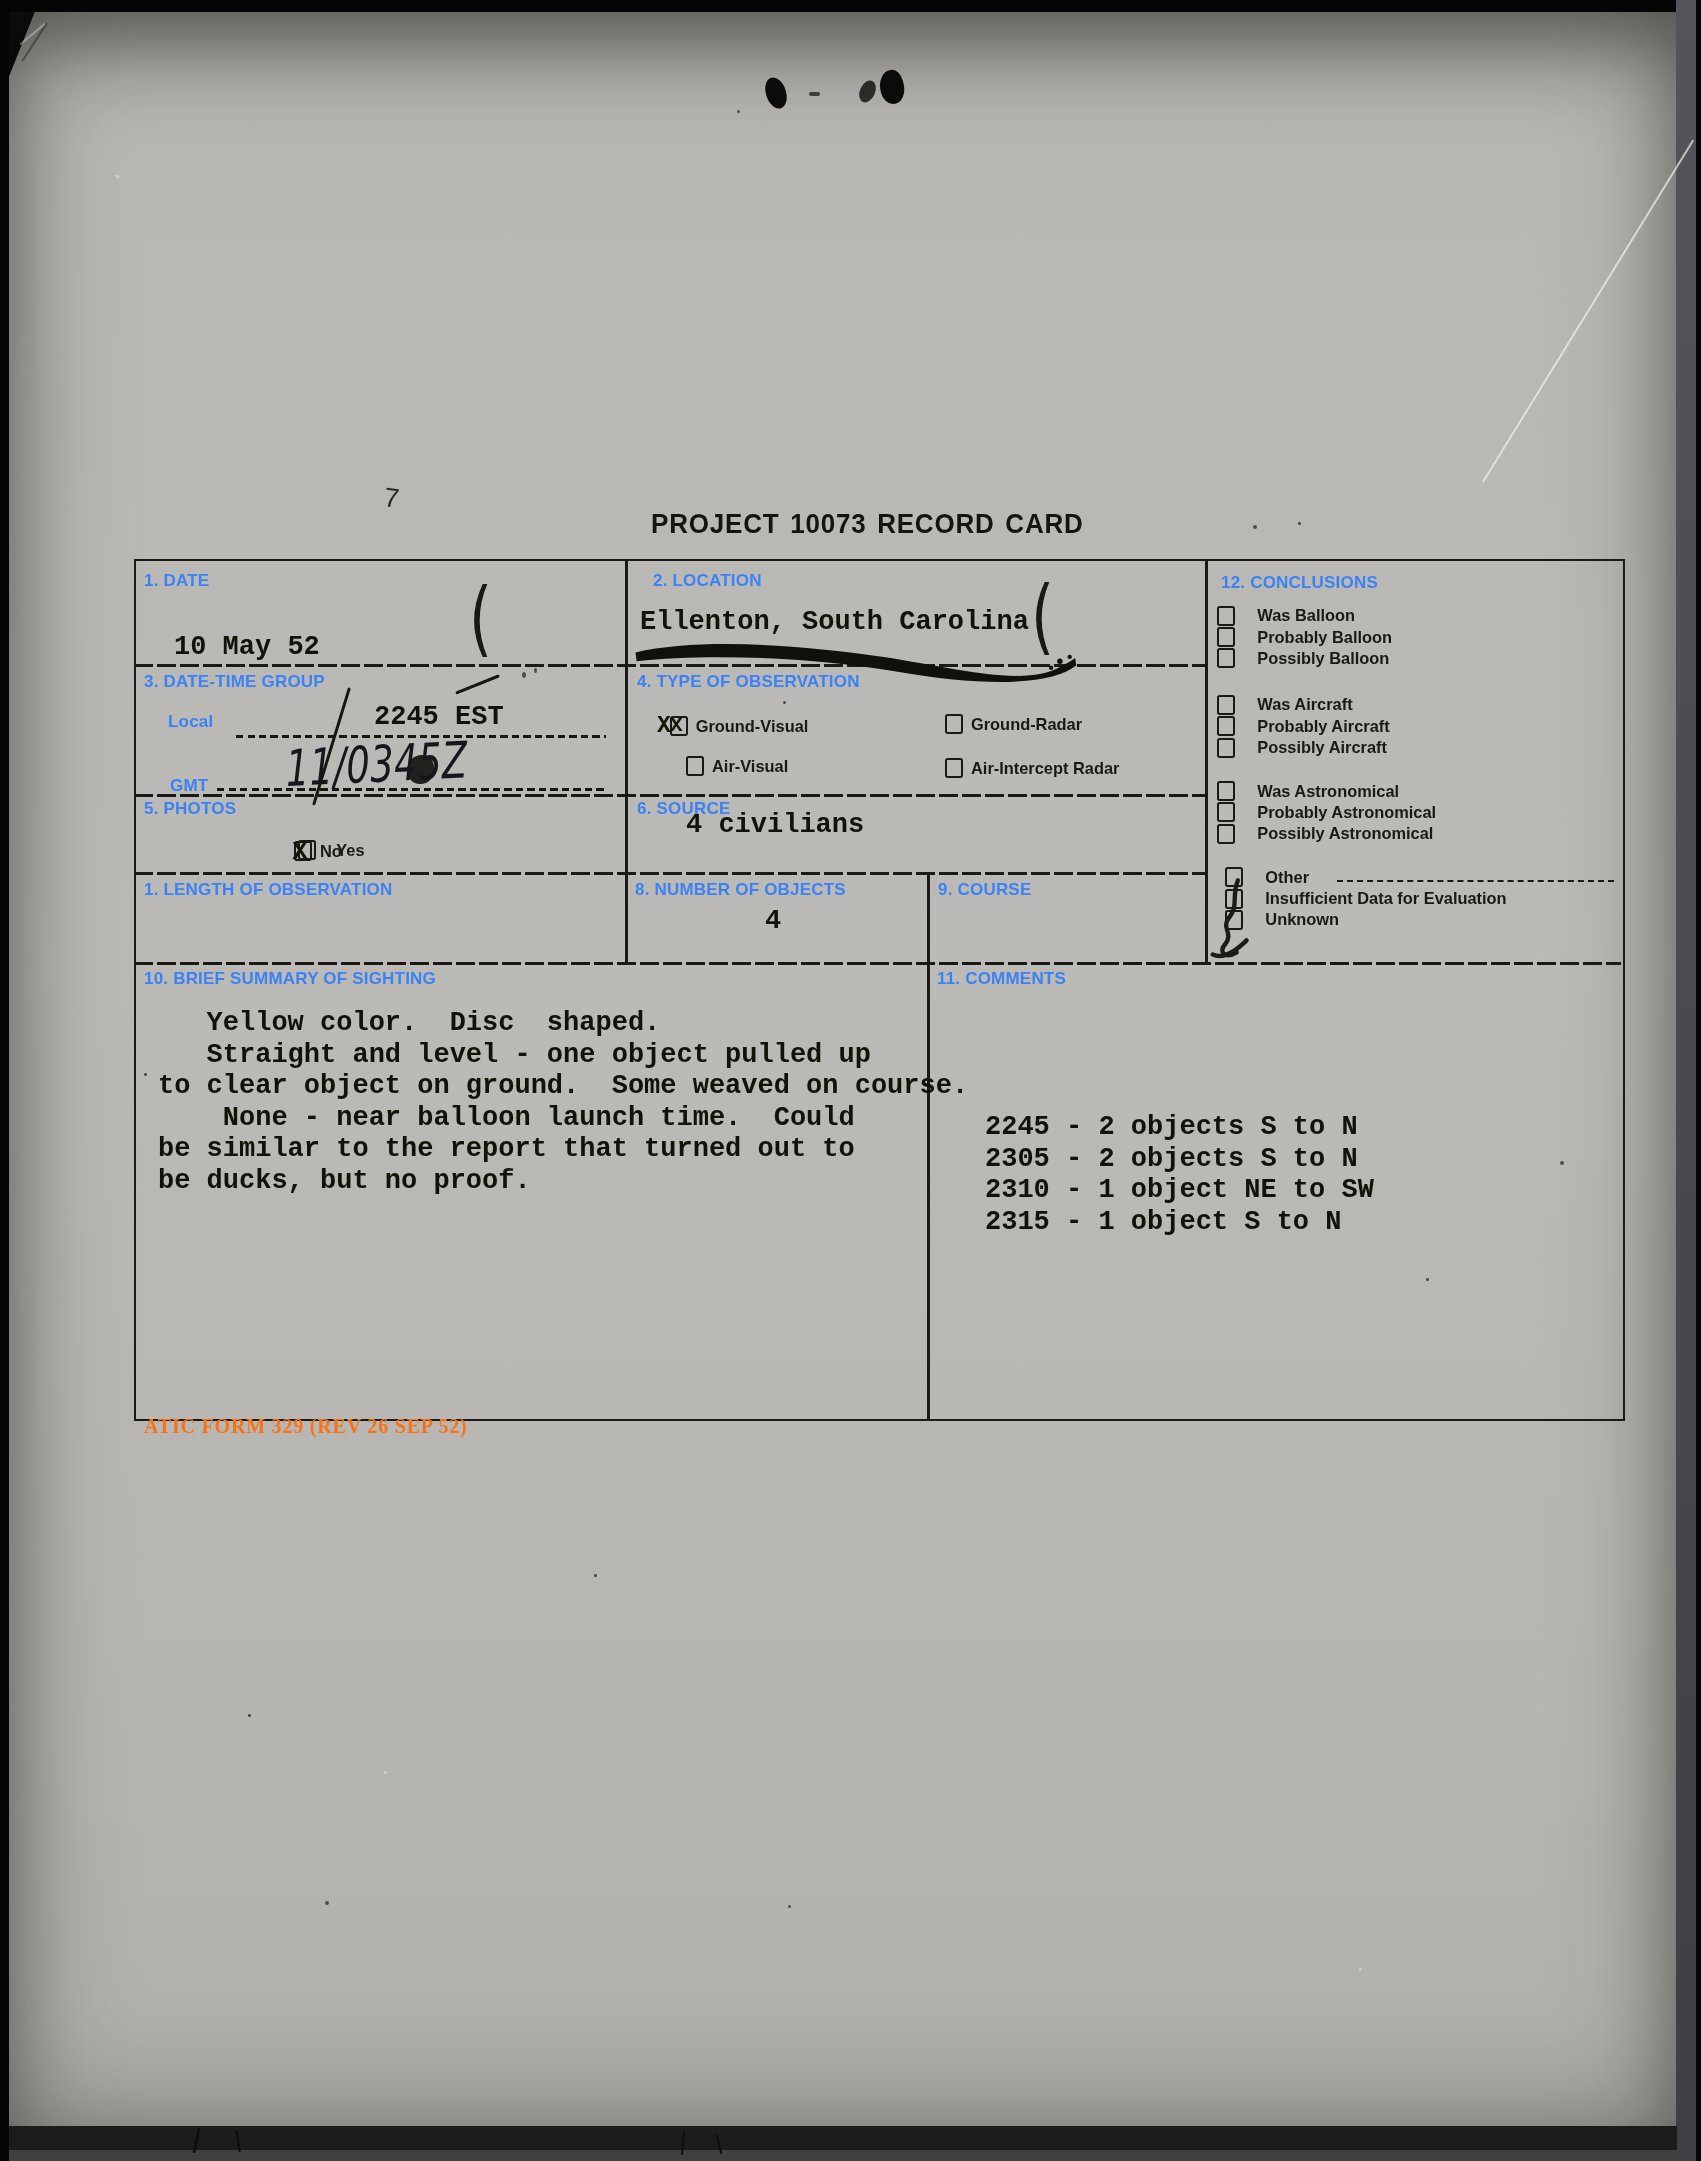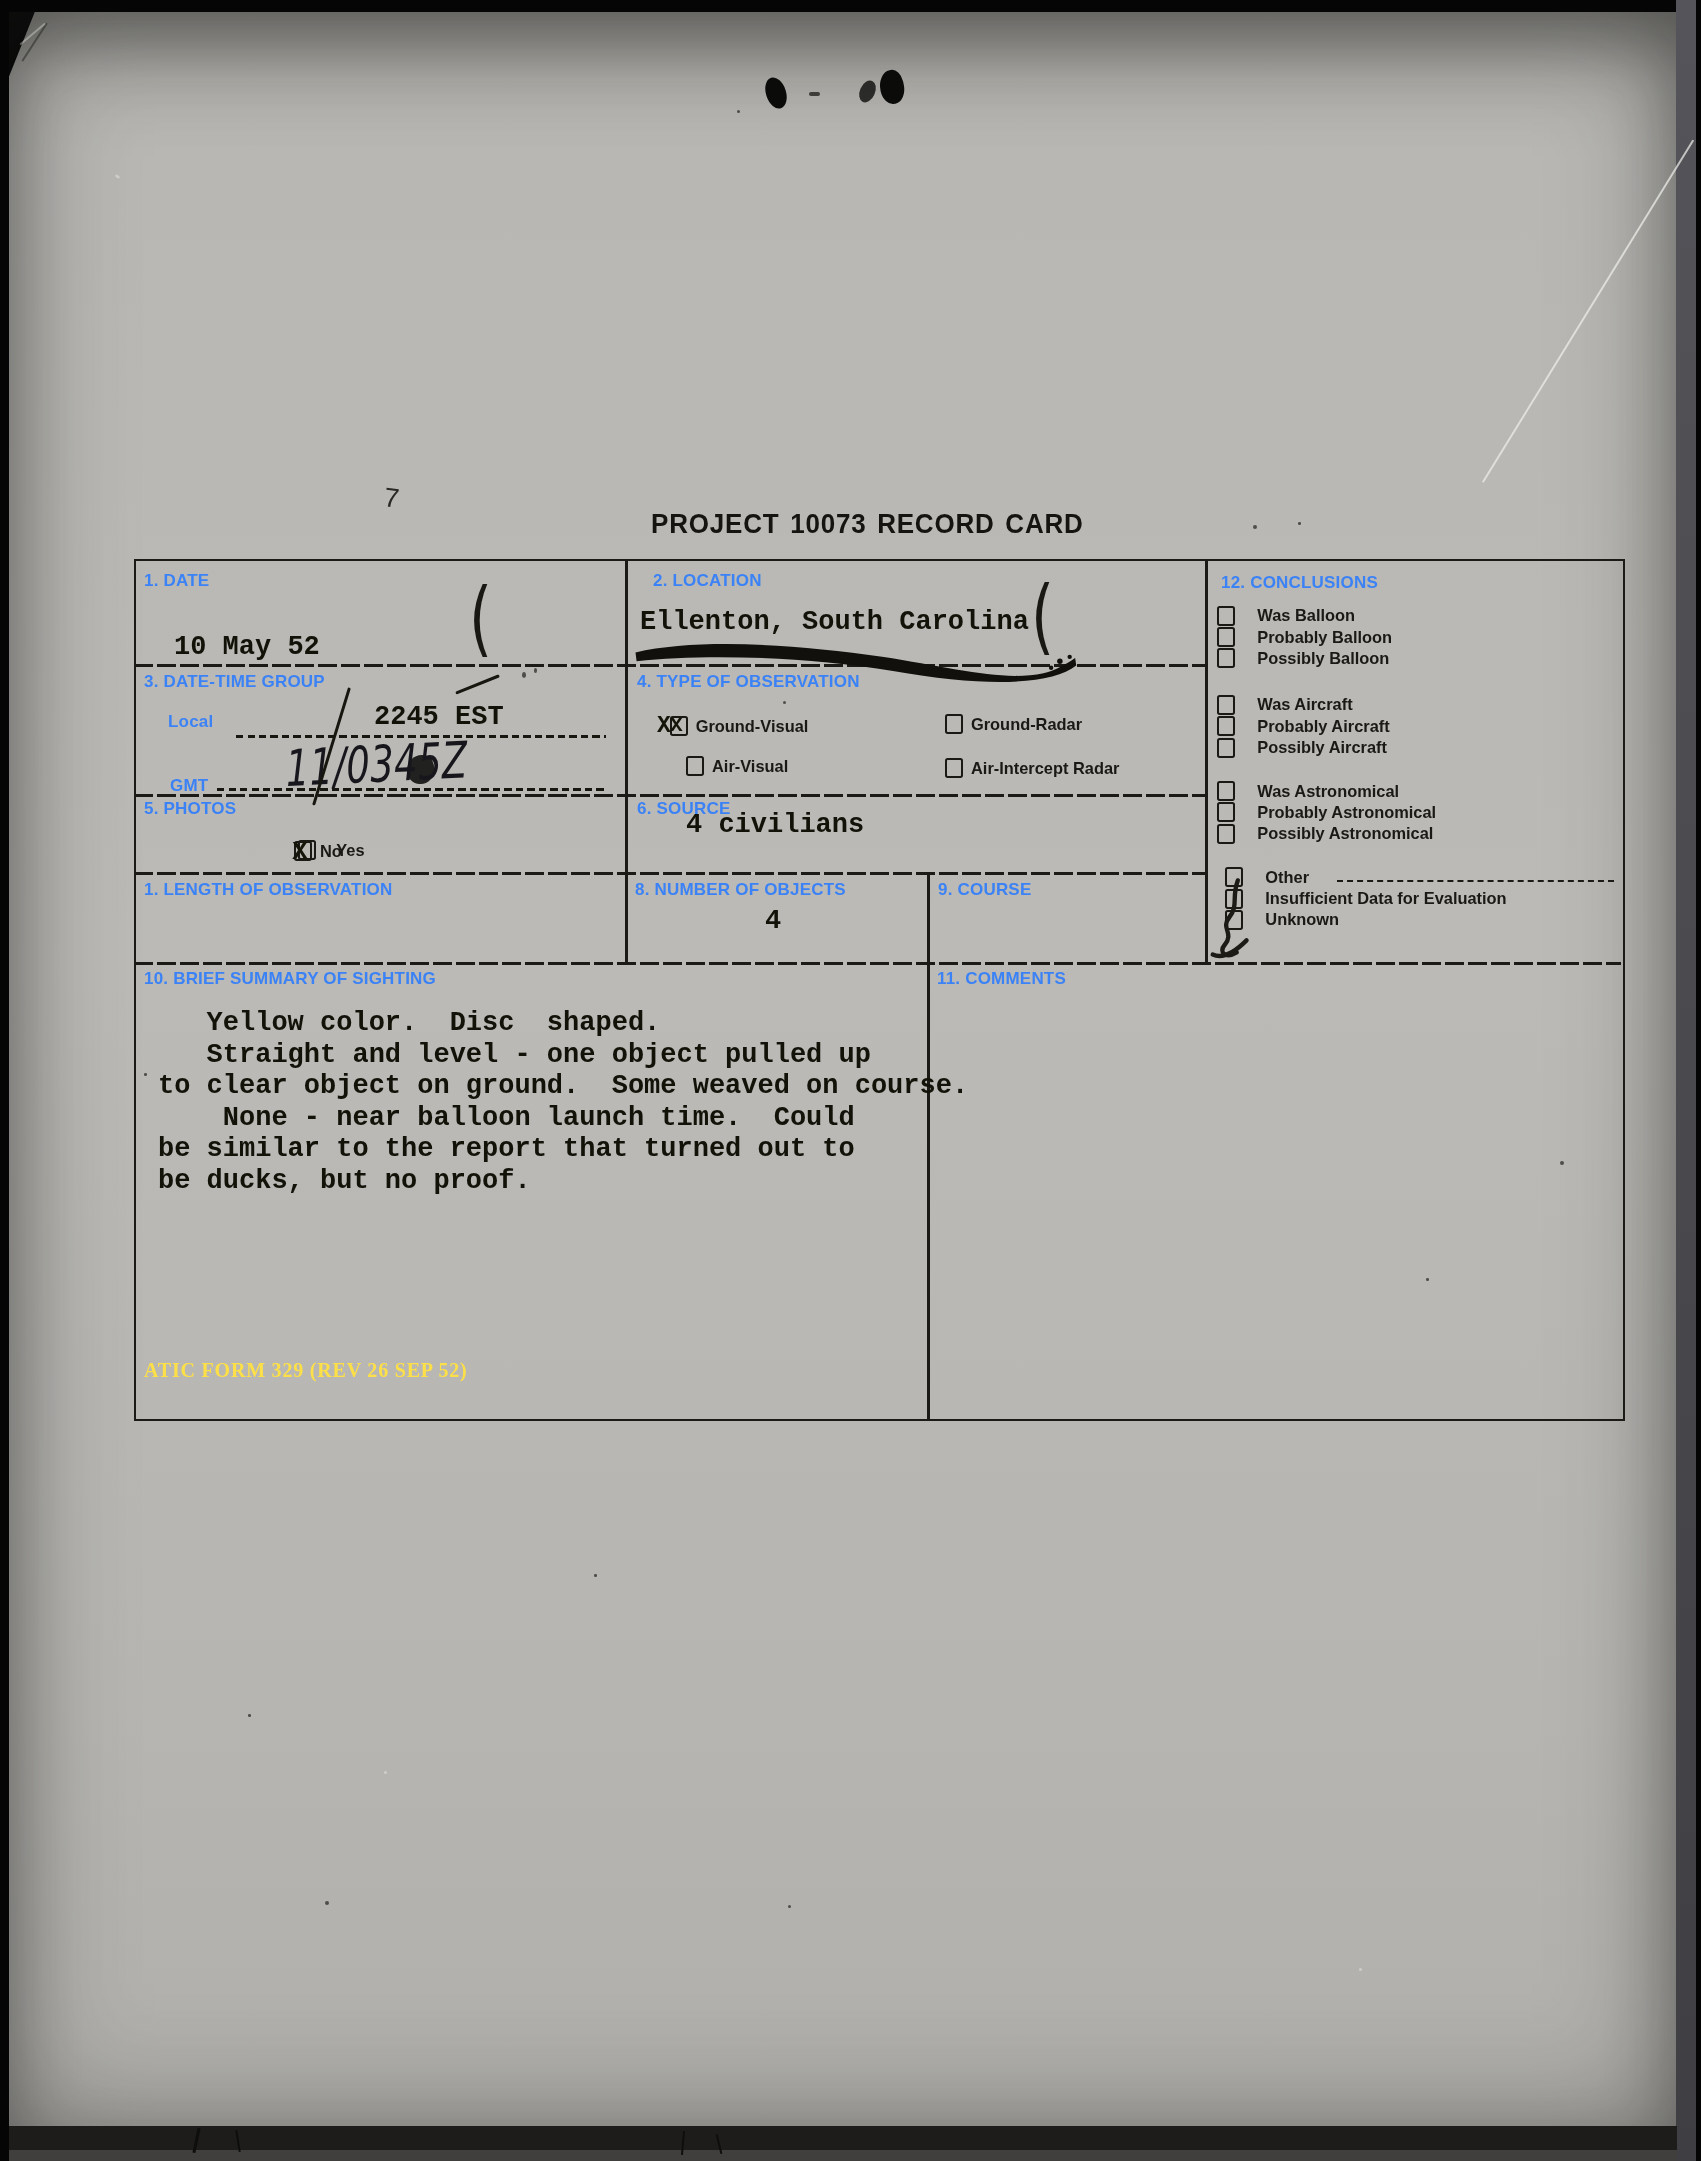--- a/index.html
+++ b/index.html
@@ -23,22 +23,22 @@
   
   .title{position:absolute;left:651px;top:509px;font-weight:700;font-size:26px;letter-spacing:0.8px;
          word-spacing:2.7px;color:#151411;transform:scaleY(1.04);}
   .flabel{position:absolute;font-weight:700;font-size:17px;color:#3b82f6;letter-spacing:0.2px;white-space:nowrap;}
   .typed{position:absolute;font-family:"Liberation Mono",monospace;font-weight:700;font-size:27px;
          color:#131209;white-space:pre;letter-spacing:0;}
   .typedpre{position:absolute;font-family:"Liberation Mono",monospace;font-weight:700;font-size:27px;
          line-height:31.5px;color:#131209;white-space:pre;}
   .hand{position:absolute;font-family:"DejaVu Sans",sans-serif;font-style:italic;font-weight:400;
          color:#17161c;white-space:nowrap;}
-  .footer{position:absolute;left:144px;top:1359px;font-family:"Liberation Serif",serif;font-weight:700;
-          font-size:20px;letter-spacing:0.8px;color:#fde047;}
+  .footer{position:absolute;left:144px;top:1415px;font-family:"Liberation Serif",serif;font-weight:700;
+          font-size:20px;letter-spacing:0.8px;color:#f97316;}
   
   .cardframe{position:absolute;left:134px;top:559px;width:1487px;height:858px;border:2.7px solid #1b1a17;}
   .vline{position:absolute;width:2.7px;background:#1b1a17;}
   .hline{position:absolute;height:2.7px;
          background:repeating-linear-gradient(90deg,#1b1a17 0 18.6px,rgba(27,26,23,0) 18.6px 23px);}
   .dotline{position:absolute;height:2.7px;
          background:repeating-linear-gradient(90deg,#17160f 0 7.1px,rgba(23,22,15,0) 7.1px 11.5px);}
   
   .optrow{position:absolute;display:flex;align-items:center;gap:7.7px;font-weight:700;font-size:16.4px;
           color:#1a1916;white-space:nowrap;}
@@ -230,20 +230,24 @@
 
   <div class="flabel" style="left:144px;top:969px;">10. BRIEF SUMMARY OF SIGHTING</div>
   <div class="typedpre" style="left:158px;top:1008px;">   Yellow color.  Disc  shaped.
    Straight and level - one object pulled up
 to clear object on ground.  Some weaved on course.
     None - near balloon launch time.  Could
 be similar to the report that turned out to
 be ducks, but no proof.</div>
 
   <div class="flabel" style="left:937px;top:969px;">11. COMMENTS</div>
+  <div class="typedpre" style="left:985px;top:1112px;">2245 - 2 objects S to N
+2305 - 2 objects S to N
+2310 - 1 object NE to SW
+2315 - 1 object S to N</div>
 
   <div class="footer">ATIC FORM 329 (REV 26 SEP 52)</div>
 
   <div class="speck" style="left:325px;top:1901px;width:4.4px;height:4.4px;"></div>
   <div class="speck" style="left:788px;top:1905px;width:3.3px;height:3.3px;"></div>
   <div class="speck" style="left:1560px;top:1161px;width:3.8px;height:3.8px;"></div>
   <div class="speck" style="left:1426px;top:1278px;width:2.7px;height:2.7px;"></div>
   <div class="speck" style="left:248px;top:1714px;width:2.7px;height:2.7px;"></div>
   <div class="speck" style="left:594px;top:1574px;width:2.7px;height:2.7px;"></div>
   <div class="speck" style="left:144px;top:1073px;width:2.7px;height:2.7px;"></div>

